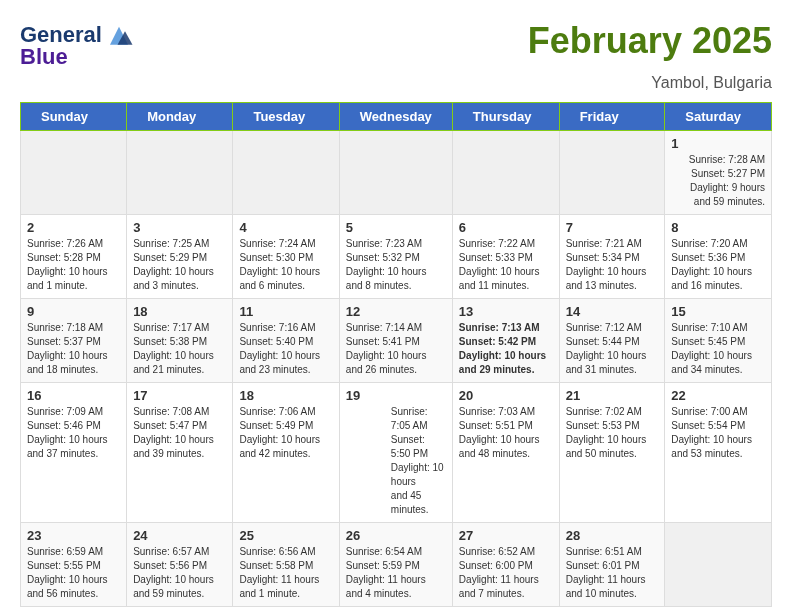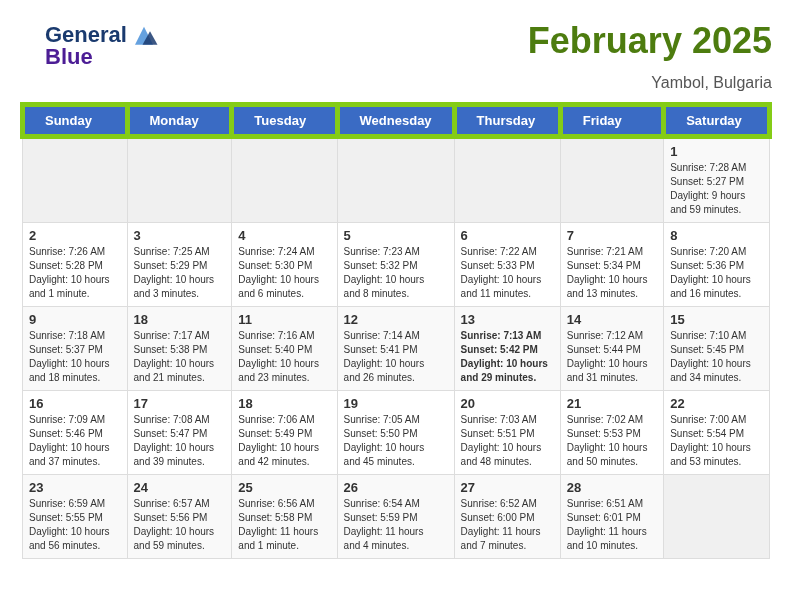--- a/index.html
+++ b/index.html
@@ -12,21 +12,20 @@
     }
     .header-section {
       display: flex;
       justify-content: space-between;
       align-items: flex-start;
       margin-bottom: 10px;
     }
     .logo {
       display: flex;
       align-items: center;
-      margin-left: 25px;
     }
     .logo-text {
       font-size: 22px;
       font-weight: bold;
       color: #1a3a6e;
       line-height: 1.1;
     }
     .logo-icon {
       width: 30px;
       height: 30px;
@@ -49,21 +48,21 @@
       width: 100%;
       border-collapse: collapse;
       border: 1px solid #ccc;
     }
     .calendar-table th {
       background-color: #3a6bc4;
       color: #fff;
       text-align: left;
       padding: 6px 20px;
       font-size: 13px;
-      border: 5px solid #84cc16;
+      border: 1px solid #84cc16;
     }
     .calendar-table td {
       vertical-align: top;
       padding: 5px 6px;
       border: 1px solid #ddd;
       font-size: 10.5px;
       color: #333;
       width: calc(100% / 7);
       min-height: 80px;
       background: #fff;
@@ -126,21 +125,21 @@
   <tbody id="calendar-body">
   <tr>
         <td class="empty-cell"></td>
         <td class="empty-cell"></td>
         <td class="empty-cell"></td>
         <td class="empty-cell"></td>
         <td class="empty-cell"></td>
         <td class="empty-cell"></td>
         <td>
           <span class="day-number">1</span>
-          <div class="day-info" style="white-space: pre-line;">Sunrise: 7:28 AM
+          <div class="day-info" style="white-space: pre-line; text-align: right;">Sunrise: 7:28 AM
 Sunset: 5:27 PM
 Daylight: 9 hours
 and 59 minutes.</div>
         </td>
       </tr>
       <tr>
         <td>
           <span class="day-number">2</span>
           <div class="day-info" style="white-space: pre-line;">Sunrise: 7:26 AM
 Sunset: 5:28 PM
@@ -258,21 +257,21 @@
         </td>
         <td>
           <span class="day-number">18</span>
           <div class="day-info" style="white-space: pre-line;">Sunrise: 7:06 AM
 Sunset: 5:49 PM
 Daylight: 10 hours
 and 42 minutes.</div>
         </td>
         <td>
           <span class="day-number">19</span>
-          <div class="day-info" style="white-space: pre-line;">Sunrise: 7:05 AM
+          <div class="day-info" style="white-space: pre-line; margin-left: 45px;">Sunrise: 7:05 AM
 Sunset: 5:50 PM
 Daylight: 10 hours
 and 45 minutes.</div>
         </td>
         <td>
           <span class="day-number">20</span>
           <div class="day-info" style="white-space: pre-line;">Sunrise: 7:03 AM
 Sunset: 5:51 PM
 Daylight: 10 hours
 and 48 minutes.</div>

